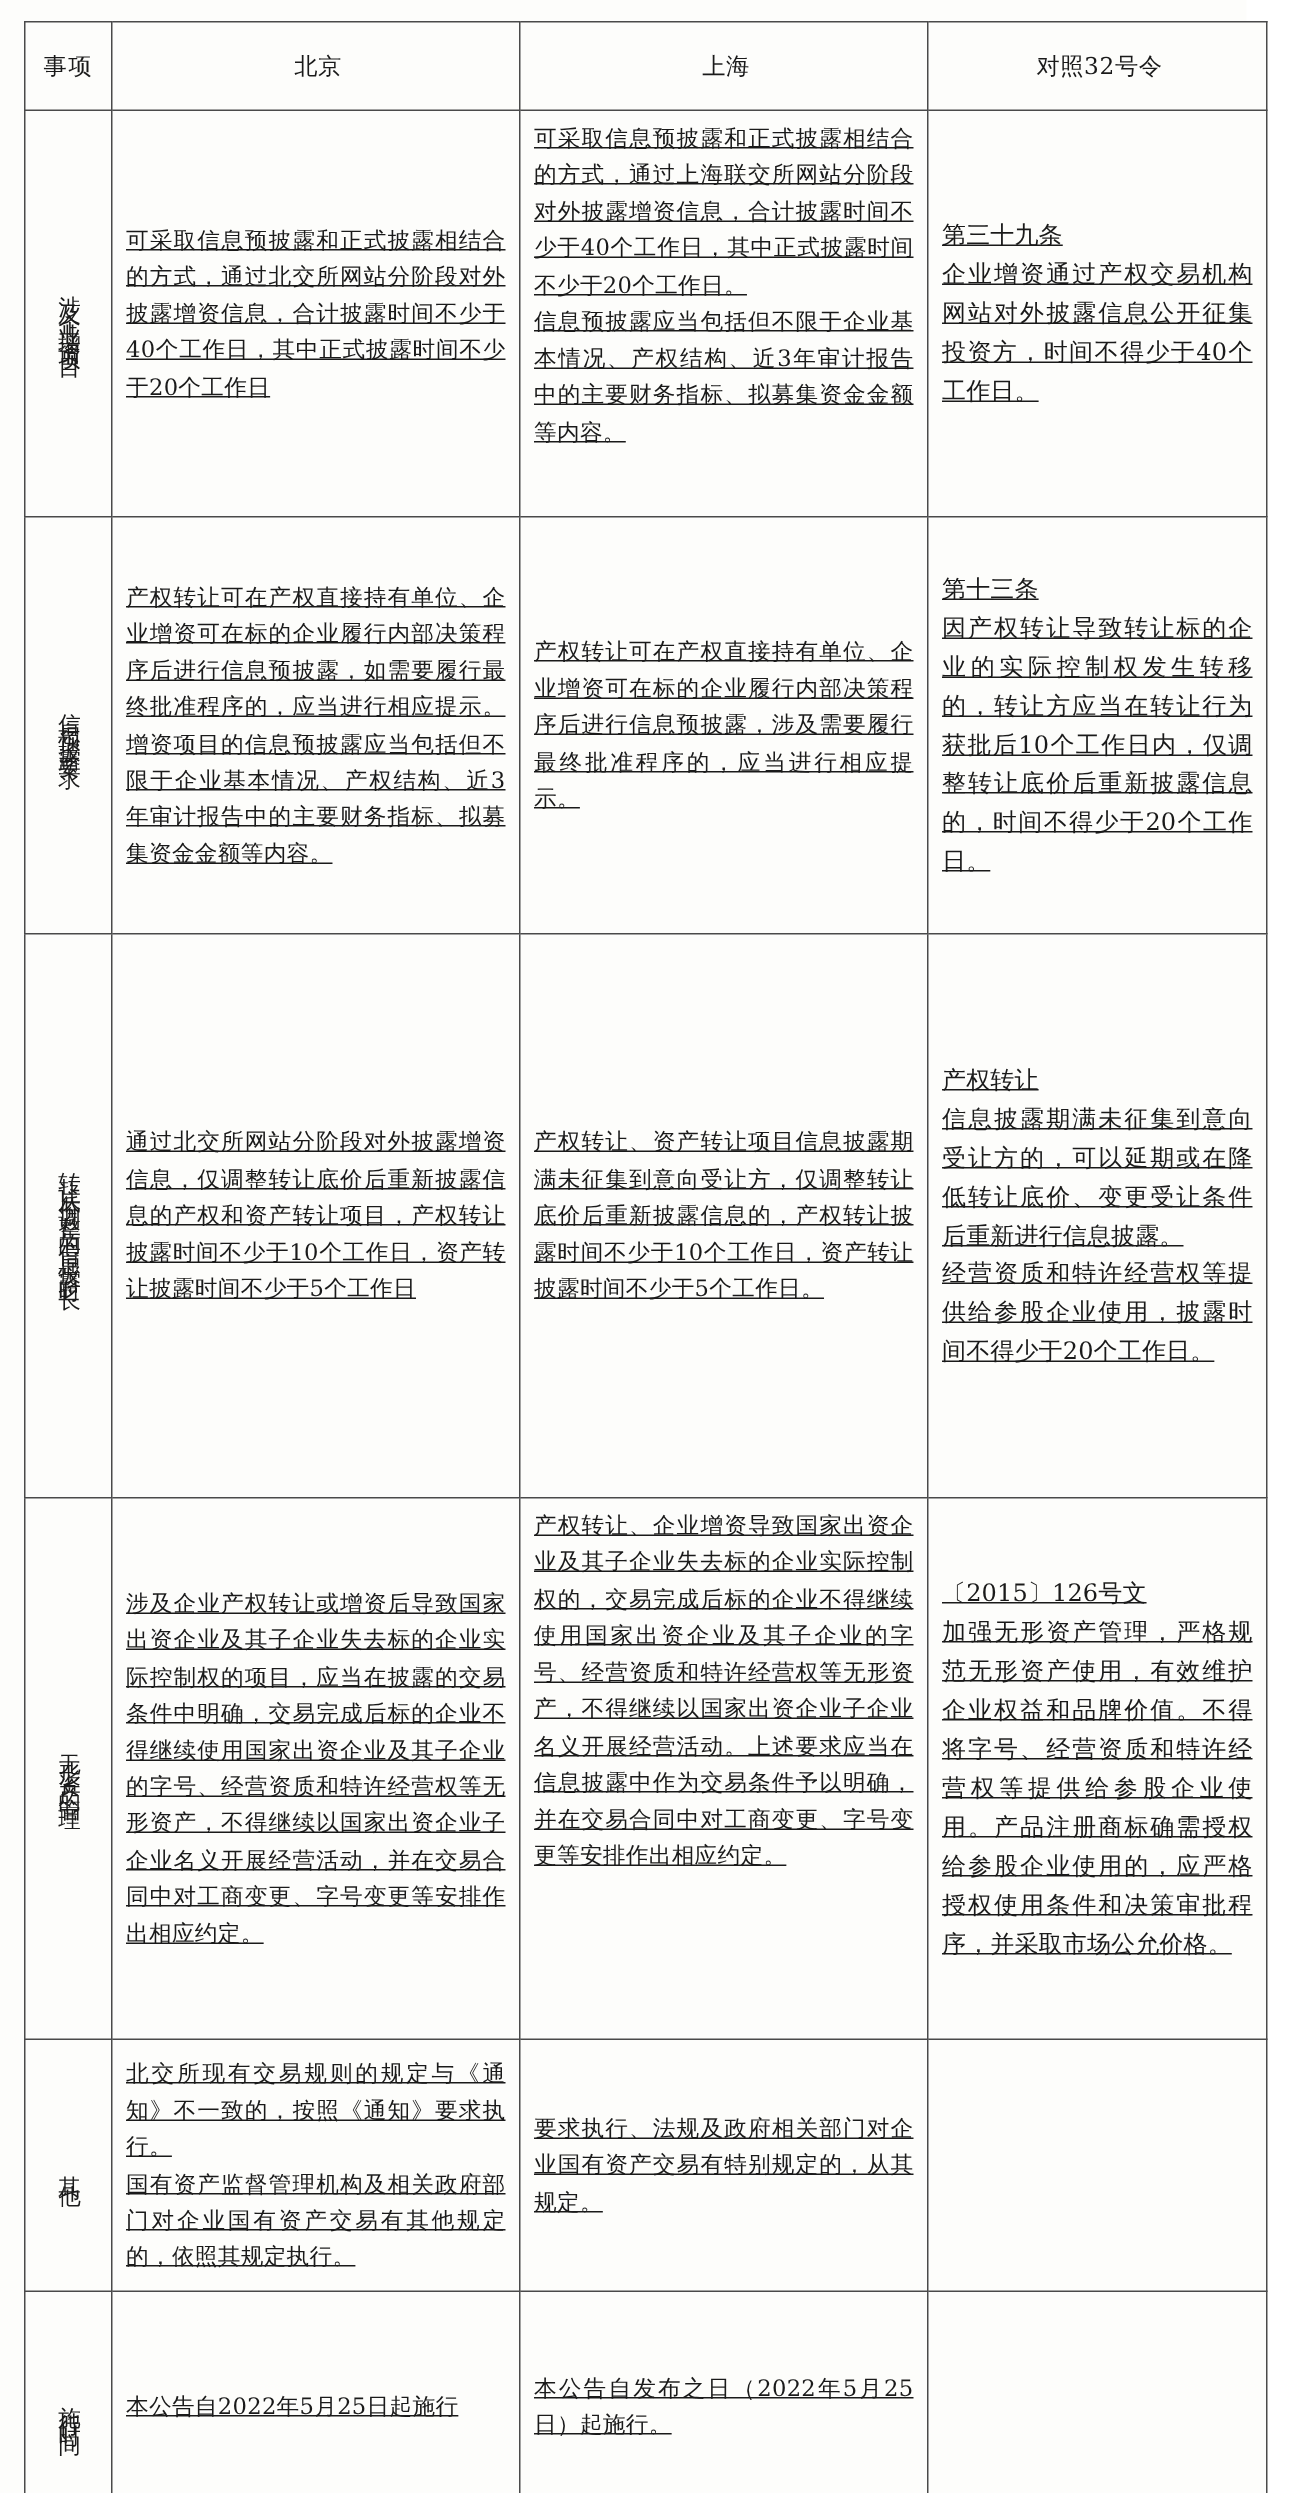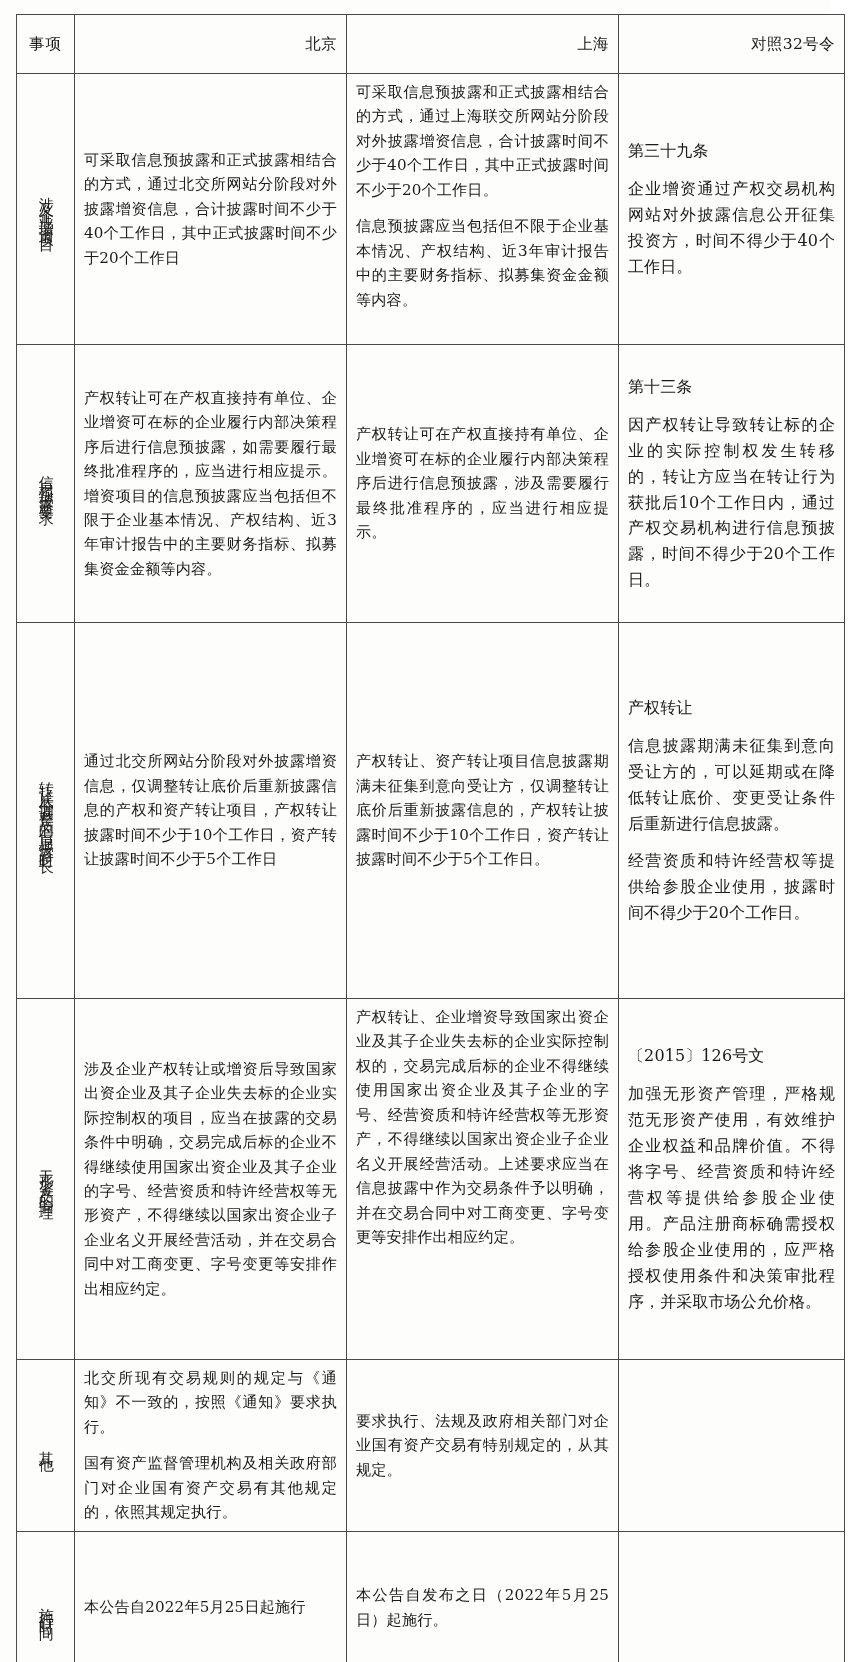--- a/index.html
+++ b/index.html
@@ -48,21 +48,21 @@
     height: 46px;
     font-size: 15.5px;
     vertical-align: middle;
     letter-spacing: 0.4px;
   }
   tr.head td.item-head {
     text-align: center;
     padding: 4px 2px;
   }
   tr.head td.col-head {
-    text-align: right;
+    text-align: center;
     padding-left: 12px;
   }
 
   
   td.item-cell {
     text-align: center;
     font-size: 15px;
     padding: 6px 2px;
     line-height: 1.05;
   }
@@ -98,22 +98,23 @@
     letter-spacing: 0.1px;
     padding: 8px 10px;
     vertical-align: top;
   }
   td.ref-cell.vmid { vertical-align: middle; }
   td.body-cell.vtop { vertical-align: top; }
   td.body-cell.vmid { vertical-align: middle; }
   p.para {
     margin: 0 0 0 0;
     text-indent: 0;
-  }
-  p.para + p.para { margin-top: 12px; }
+    text-decoration: underline;
+  }
+  p.para + p.para { margin-top: 0; }
   td.empty-cell { }
 </style>
 </head>
 <body>
 
 <div class="page">
   <table class="cmp">
     <colgroup>
       <col class="c-item">
       <col class="c-bj">
@@ -153,21 +154,21 @@
           <span class="vlabel">信息预披露要求</span>
         </td>
         <td class="body-cell vmid">
           <p class="para">产权转让可在产权直接持有单位、企业增资可在标的企业履行内部决策程序后进行信息预披露，如需要履行最终批准程序的，应当进行相应提示。增资项目的信息预披露应当包括但不限于企业基本情况、产权结构、近3年审计报告中的主要财务指标、拟募集资金金额等内容。</p>
         </td>
         <td class="body-cell vmid">
           <p class="para">产权转让可在产权直接持有单位、企业增资可在标的企业履行内部决策程序后进行信息预披露，涉及需要履行最终批准程序的，应当进行相应提示。</p>
         </td>
         <td class="ref-cell vmid">
           <p class="para">第十三条</p>
-          <p class="para">因产权转让导致转让标的企业的实际控制权发生转移的，转让方应当在转让行为获批后10个工作日内，通过产权交易机构进行信息预披露，时间不得少于20个工作日。</p>
+          <p class="para">因产权转让导致转让标的企业的实际控制权发生转移的，转让方应当在转让行为获批后10个工作日内，仅调整转让底价后重新披露信息的，时间不得少于20个工作日。</p>
         </td>
       </tr>
 
       <tr>
         <td class="item-cell" style="height:363px;">
           <span class="vlabel">转让底价调整后的信息披露时长</span>
         </td>
         <td class="body-cell vmid">
           <p class="para">通过北交所网站分阶段对外披露增资信息，仅调整转让底价后重新披露信息的产权和资产转让项目，产权转让披露时间不少于10个工作日，资产转让披露时间不少于5个工作日</p>
         </td>

